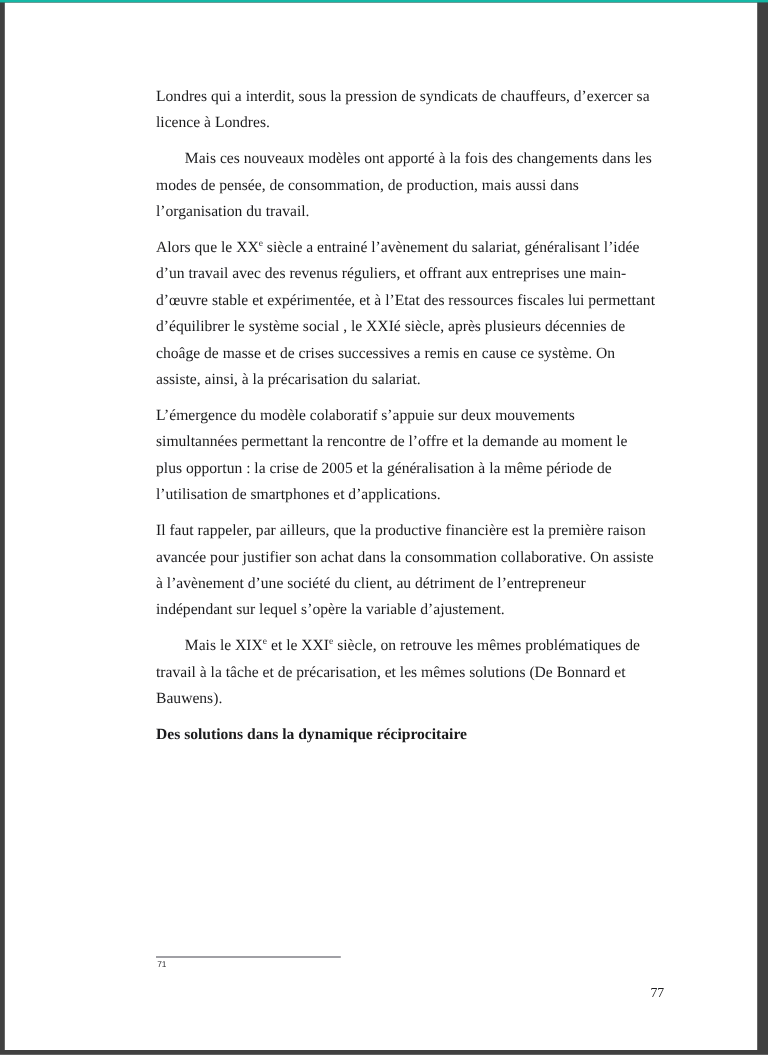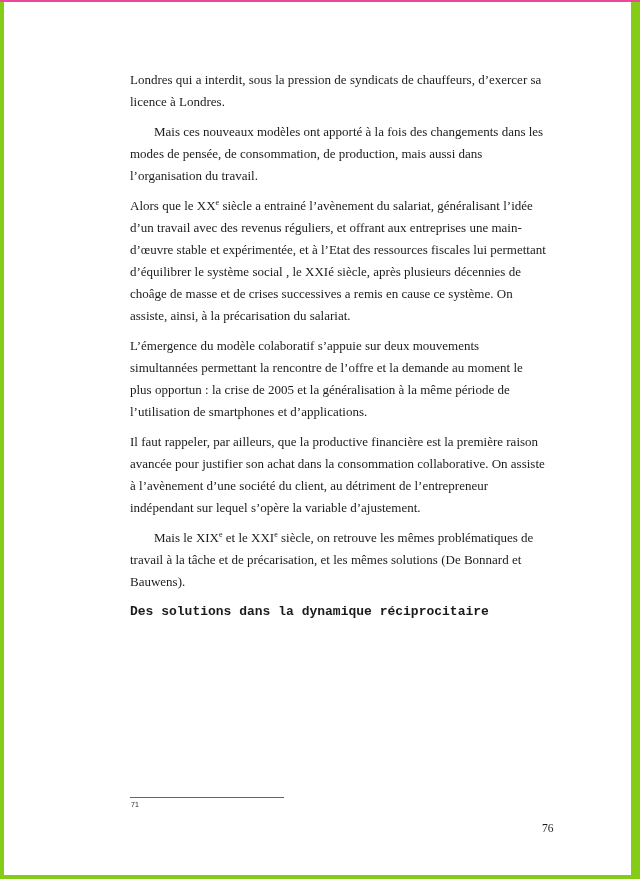--- a/index.html
+++ b/index.html
@@ -3,22 +3,22 @@
 <meta charset="utf-8">
 <style>
   html, body {
     margin: 0;
     padding: 0;
   }
   .viewport {
     position: relative;
     width: 640px;
     height: 879px;
-    background: #84cc16;
-    border-top: 2px solid #ec4899;
+    background: #404040;
+    border-top: 2px solid #14b8a6;
     box-sizing: border-box;
     overflow: hidden;
     font-family: "Liberation Serif", serif;
   }
   .page {
     position: absolute;
     left: 4px;
     top: 0px;
     right: 9px;
     bottom: 4px;
@@ -35,21 +35,20 @@
     text-align: left;
   }
   .text-column p {
     margin: 0 0 8px 0;
   }
   p.indent {
     text-indent: 24px;
   }
   p.heading {
     font-weight: bold;
-    font-family: Liberation Mono, monospace;
   }
   .run-italic {
     font-style: italic;
   }
   .run-super {
     font-size: 8px;
     vertical-align: super;
     line-height: 0;
   }
   .footnote-sep {
@@ -85,15 +84,15 @@
         <p class="plain"><span class="run-plain">Londres qui a interdit, sous la pression de syndicats de chauffeurs, d’exercer sa licence à Londres.</span></p>
         <p class="indent"><span class="run-plain">Mais ces nouveaux modèles ont apporté à la fois des changements dans les modes de pensée, de consommation, de production, mais aussi dans l’organisation du travail.</span></p>
         <p class="plain"><span class="run-plain">Alors que le XX</span><sup class="run-super">e</sup><span class="run-plain"> siècle a entrainé l’avènement du salariat, généralisant  l’idée d’un travail avec des revenus réguliers, et offrant aux entreprises une main-d’œuvre stable et expérimentée, et à l’Etat des ressources fiscales lui permettant d’équilibrer le système social , le XXIé siècle, après plusieurs décennies de choâge de masse et de crises successives a remis en cause ce système. On assiste, ainsi,  à la précarisation du salariat.</span></p>
         <p class="plain"><span class="run-plain">L’émergence du modèle colaboratif s’appuie sur deux mouvements simultannées permettant la rencontre de l’offre et la demande au moment le plus opportun : la crise de 2005 et la généralisation à la même période de l’utilisation de smartphones et d’applications.</span></p>
         <p class="plain"><span class="run-plain">Il faut rappeler, par ailleurs, que la productive financière est la première raison avancée pour justifier son achat dans la consommation collaborative. On assiste à l’avènement d’une société du client, au détriment de l’entrepreneur indépendant sur lequel s’opère la variable d’ajustement.</span></p>
         <p class="indent"><span class="run-plain">Mais le XIX</span><sup class="run-super">e</sup><span class="run-plain"> et le XXI</span><sup class="run-super">e</sup><span class="run-plain"> siècle, on retrouve les mêmes problématiques de travail à la tâche et de précarisation, et les mêmes solutions (De Bonnard et Bauwens).</span></p>
         <p class="heading"><span class="run-plain">Des solutions dans la dynamique réciprocitaire</span></p>
       </div>
     <div class="footnote-sep"></div>
     <div class="footnote-marker">71</div>
-    <div class="page-number">76</div>
+    <div class="page-number">77</div>
   </div>
 </div>
 
 </body></html>

